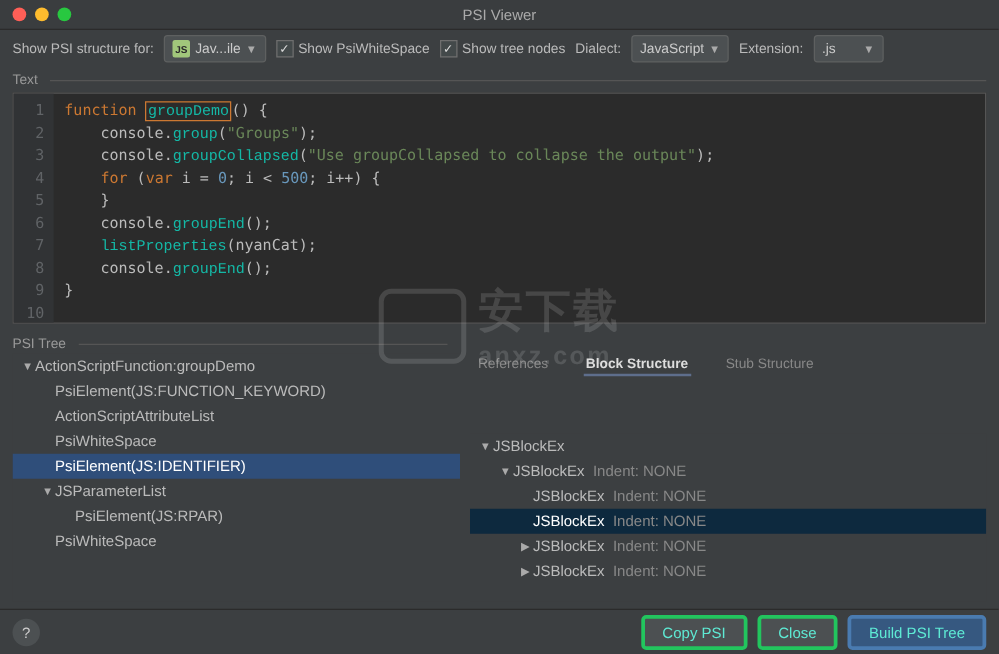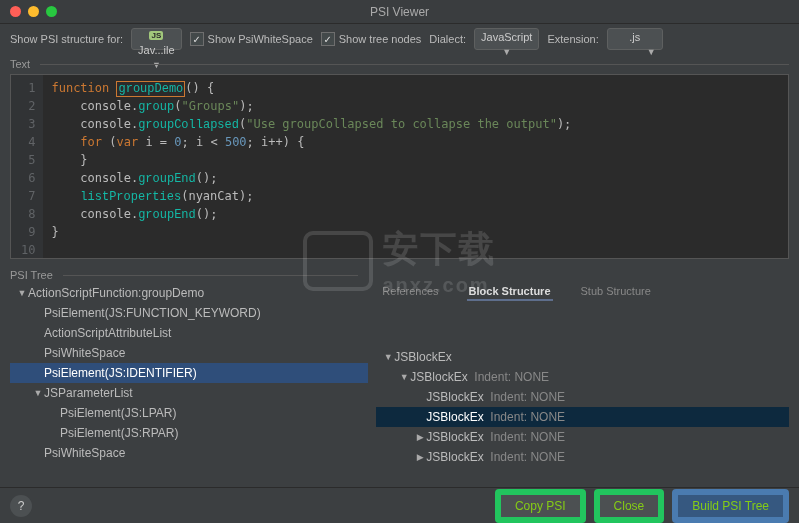--- a/index.html
+++ b/index.html
@@ -21,21 +21,21 @@
 .win-title { position: absolute; left: 50%; transform: translateX(-50%); font-size: 12px; color: #aaa; }
 
 .toolbar {
   height: 30px; display: flex; align-items: center; gap: 8px;
   padding: 0 10px; font-size: 11px;
 }
 .toolbar-label { color: #bbb; }
 .dropdown {
   display: inline-flex; align-items: center; gap: 4px;
   background: #4c5052; border: 1px solid #5e6060; border-radius: 3px;
-  padding: 2px 6px; height: 22px; color: #ccc; flex-direction: column;
+  padding: 2px 6px; height: 22px; color: #ccc;
 }
 .dropdown .chev { font-size: 9px; color: #aaa; }
 .check { display: inline-flex; align-items: center; gap: 4px; }
 .check .box {
   width: 14px; height: 14px; background: #43494a; border: 1px solid #6e6e6e;
   display: flex; align-items: center; justify-content: center; font-size: 10px; color: #ddd;
 }
 
 .section-label {
   font-size: 11px; color: #999; padding: 4px 10px 2px;
@@ -100,22 +100,22 @@
 .footer {
   height: 36px; display: flex; align-items: center; padding: 0 10px; gap: 8px;
   border-top: 1px solid #2b2b2b;
 }
 .footer .spacer { flex: 1; }
 .help {
   width: 22px; height: 22px; border-radius: 50%; background: #4c5052;
   display: flex; align-items: center; justify-content: center; color: #ccc; font-size: 12px;
 }
 .btn {
-  background: #4c5052; border: 6px solid #22c55e; border-radius: 4px;
-  padding: 4px 14px; color: #84cc16; font-size: 12px;
+  background: #4c5052; border: 3px solid #22c55e; border-radius: 4px;
+  padding: 4px 14px; color: #5eead4; font-size: 12px;
 }
 .btn.primary { background: #365880; border-color: #4a7bb0; }
 .file-icon {
   width: 14px; height: 14px; background: #a1c77b; border-radius: 2px;
   display: inline-flex; align-items: center; justify-content: center;
   font-size: 8px; color: #2b2b2b; font-weight: bold;
 }
 </style>
 </head>
 <body>
@@ -219,25 +219,20 @@
           <span class="node-text">PsiElement(JS:IDENTIFIER)</span>
         </div>
         <div class="tree-row">
           <span class="indent" style="width: 16px;"></span>
           <span class="arrow">▼</span>
           <span class="node-text">JSParameterList</span>
         </div>
         <div class="tree-row">
           <span class="indent" style="width: 32px;"></span>
           <span class="arrow blank">▼</span>
-          <span class="node-text">PsiElement(JS:LPAR)</span>
-        </div>
-        <div class="tree-row">
-          <span class="indent" style="width: 32px;"></span>
-          <span class="arrow blank">▼</span>
           <span class="node-text">PsiElement(JS:RPAR)</span>
         </div>
         <div class="tree-row">
           <span class="indent" style="width: 16px;"></span>
           <span class="arrow blank">▼</span>
           <span class="node-text">PsiWhiteSpace</span>
         </div>
       </div>
   </div>
   <div class="pane-right">

